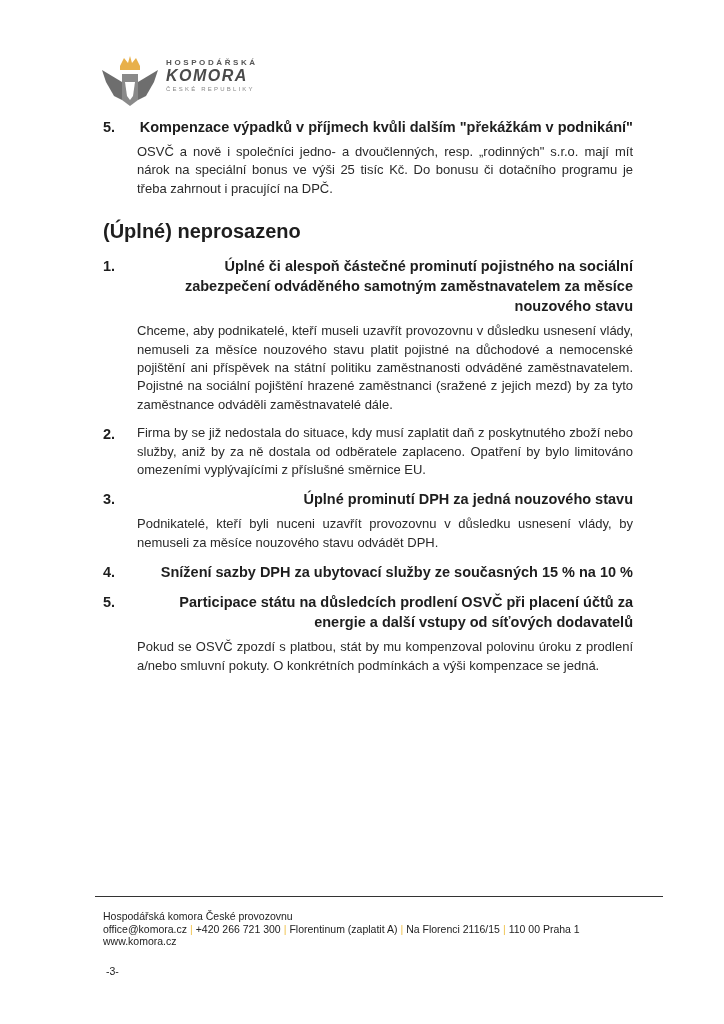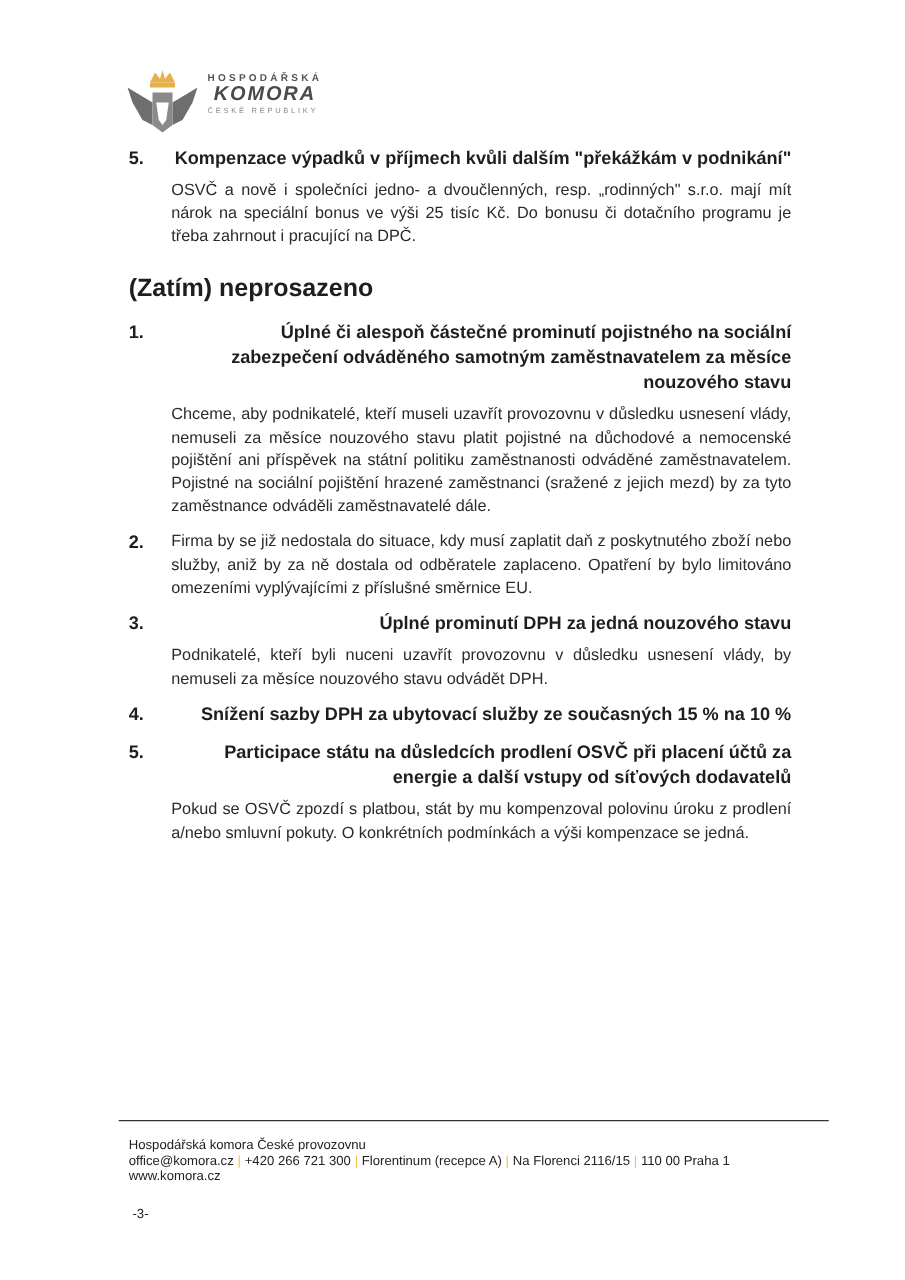--- a/index.html
+++ b/index.html
@@ -4,21 +4,21 @@
   <style>
     html, body { margin: 0; padding: 0; background: #ffffff; }
     body {
       width: 724px; height: 1024px; position: relative; overflow: hidden;
       font-family: "Liberation Sans", sans-serif; color: #1e1e1e;
     }
     .logo { position: absolute; left: 100px; top: 52px; width: 190px; height: 58px; }
     .logo-emblem { position: absolute; left: 0; top: 0; width: 60px; height: 56px; }
     .logo-text { position: absolute; left: 66px; top: 6px; }
     .logo-line1 { font-size: 8px; letter-spacing: 2.6px; color: #555; font-weight: bold; }
-    .logo-line2 { font-size: 16px; font-weight: bold; font-style: italic; letter-spacing: 1.5px; color: #4a4a4a; line-height: 16px; margin-top: 1px; text-align: center; }
+    .logo-line2 { font-size: 16px; font-weight: bold; font-style: italic; letter-spacing: 1.5px; color: #4a4a4a; line-height: 16px; margin-top: 1px; }
     .logo-line3 { font-size: 6px; letter-spacing: 2.2px; color: #888; margin-top: 2px; }
 
     .content { position: absolute; left: 103px; top: 117px; width: 530px; }
     .item { position: relative; padding-left: 34px; }
     .item .num {
       position: absolute; left: 0; top: 0; font-weight: bold; font-size: 14.5px; line-height: 20px;
     }
     .item .head { font-weight: bold; font-size: 14.5px; line-height: 20px; margin: 0; text-align: right; }
     .item .body {
       font-size: 13px; line-height: 18.4px; text-align: justify; margin: 6px 0 0 0; color: #2a2a2a;
@@ -52,21 +52,21 @@
   </div>
 </div>
 
 <div class="content">
   <div class="item">
     <span class="num">5.</span>
     <p class="head">Kompenzace výpadků v příjmech kvůli dalším "překážkám v podnikání"</p>
     <p class="body">OSVČ a nově i společníci jedno- a dvoučlenných, resp. „rodinných" s.r.o. mají mít nárok na speciální bonus ve výši 25 tisíc Kč. Do bonusu či dotačního programu je třeba zahrnout i pracující na DPČ.</p>
   </div>
 
-  <h2 class="section-title" style="margin-top:20px;">(Zatím) neprosazeno</h2>
+  <h2 class="section-title" style="margin-top:20px;">(Úplné) neprosazeno</h2>
 
   <div class="item" style="margin-top:12px;">
     <span class="num">1.</span>
     <p class="head">Úplné či alespoň částečné prominutí pojistného na sociální zabezpečení odváděného samotným zaměstnavatelem za měsíce nouzového stavu</p>
     <p class="body">Chceme, aby podnikatelé, kteří museli uzavřít provozovnu v důsledku usnesení vlády, nemuseli za měsíce nouzového stavu platit pojistné na důchodové a nemocenské pojištění ani příspěvek na státní politiku zaměstnanosti odváděné zaměstnavatelem. Pojistné na sociální pojištění hrazené zaměstnanci (sražené z jejich mezd) by za tyto zaměstnance odváděli zaměstnavatelé dále.</p>
   </div>
 
   <div class="item" style="margin-top:10px;">
     <span class="num">2.</span>
     <p class="body">Firma by se již nedostala do situace, kdy musí zaplatit daň z poskytnutého zboží nebo služby, aniž by za ně dostala od odběratele zaplaceno. Opatření by bylo limitováno omezeními vyplývajícími z příslušné směrnice EU.</p>
@@ -88,18 +88,18 @@
     <p class="head">Participace státu na důsledcích prodlení OSVČ při placení účtů za energie a další vstupy od síťových dodavatelů</p>
     <p class="body">Pokud se OSVČ zpozdí s platbou, stát by mu kompenzoval polovinu úroku z prodlení a/nebo smluvní pokuty. O konkrétních podmínkách a výši kompenzace se jedná.</p>
   </div>
 </div>
 
 <div class="footer-rule"></div>
 
 <div class="footer">
   <div>Hospodářská komora České provozovnu</div>
   <div>
-    <span>office@komora.cz</span><span class="sep">|</span><span>+420 266 721 300</span><span class="sep">|</span><span>Florentinum (recepce A)</span><span class="sep">|</span><span>Na Florenci 2116/15</span><span class="sep">|</span><span>110 00 Praha 1</span>
+    <span>office@komora.cz</span><span class="sep">|</span><span>+420 266 721 300</span><span class="sep">|</span><span>Florentinum (zaplatit A)</span><span class="sep">|</span><span>Na Florenci 2116/15</span><span class="sep">|</span><span>110 00 Praha 1</span>
   </div>
   <div>www.komora.cz</div>
 </div>
 
 <div class="page-num">-3-</div>
 
 </body></html>

